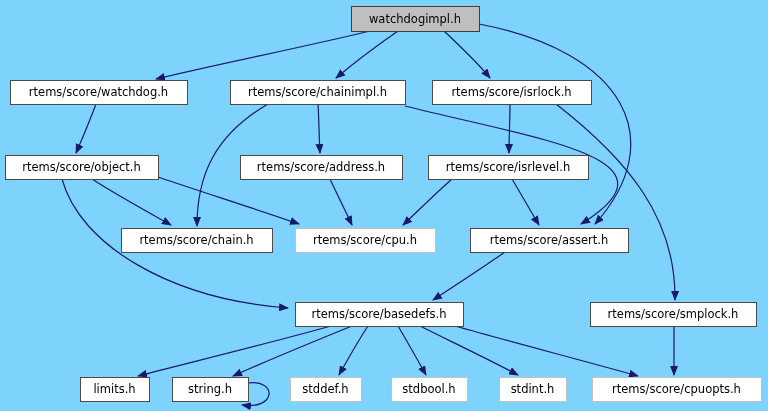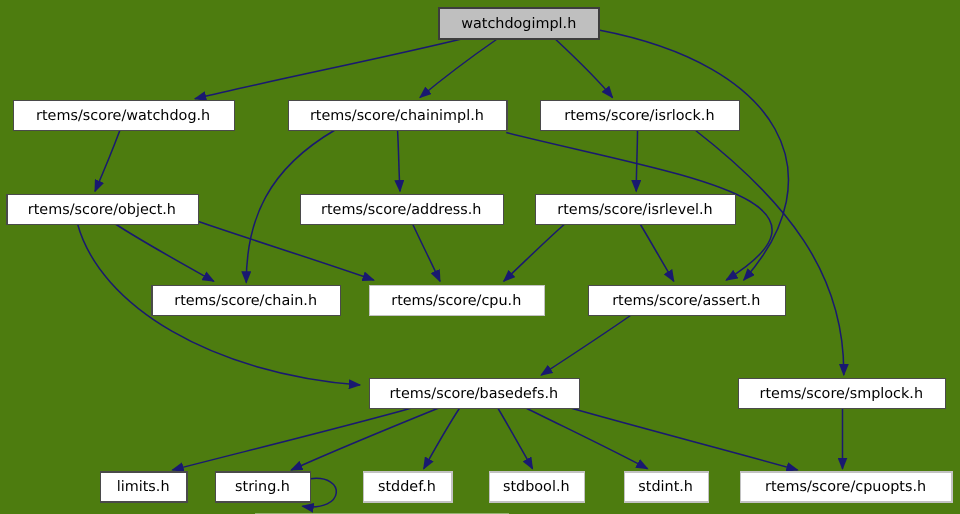--- a/index.html
+++ b/index.html
@@ -3,21 +3,21 @@
 <meta charset="utf-8">
 <style>
   html, body {
     margin: 0; padding: 0;
     background: #ffffff;
     font-family: "DejaVu Sans", "Liberation Sans", sans-serif;
   }
   .canvas {
     position: relative;
     width: 768px; height: 411px;
-    background: #4d7c0f;
+    background: #7dd3fc;
     overflow: hidden;
   }
   svg text {
     font-family: "DejaVu Sans", "Liberation Sans", sans-serif;
     font-size: 11.5px;
     fill: #000000;
   }
   svg rect.node { shape-rendering: crispEdges; }
 </style>
 </head>

